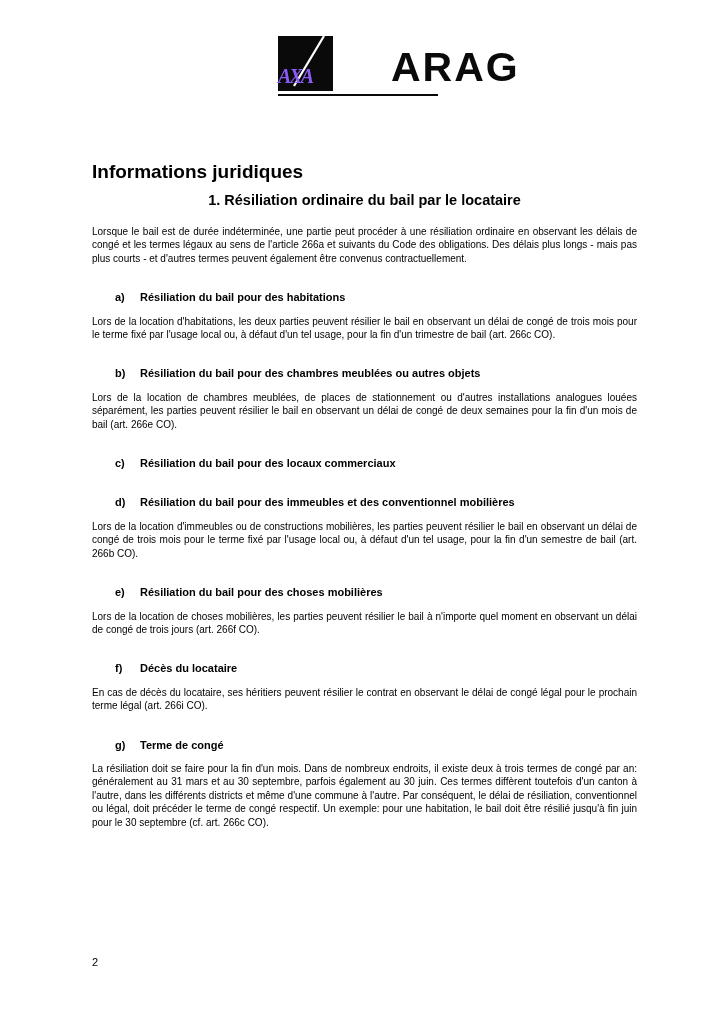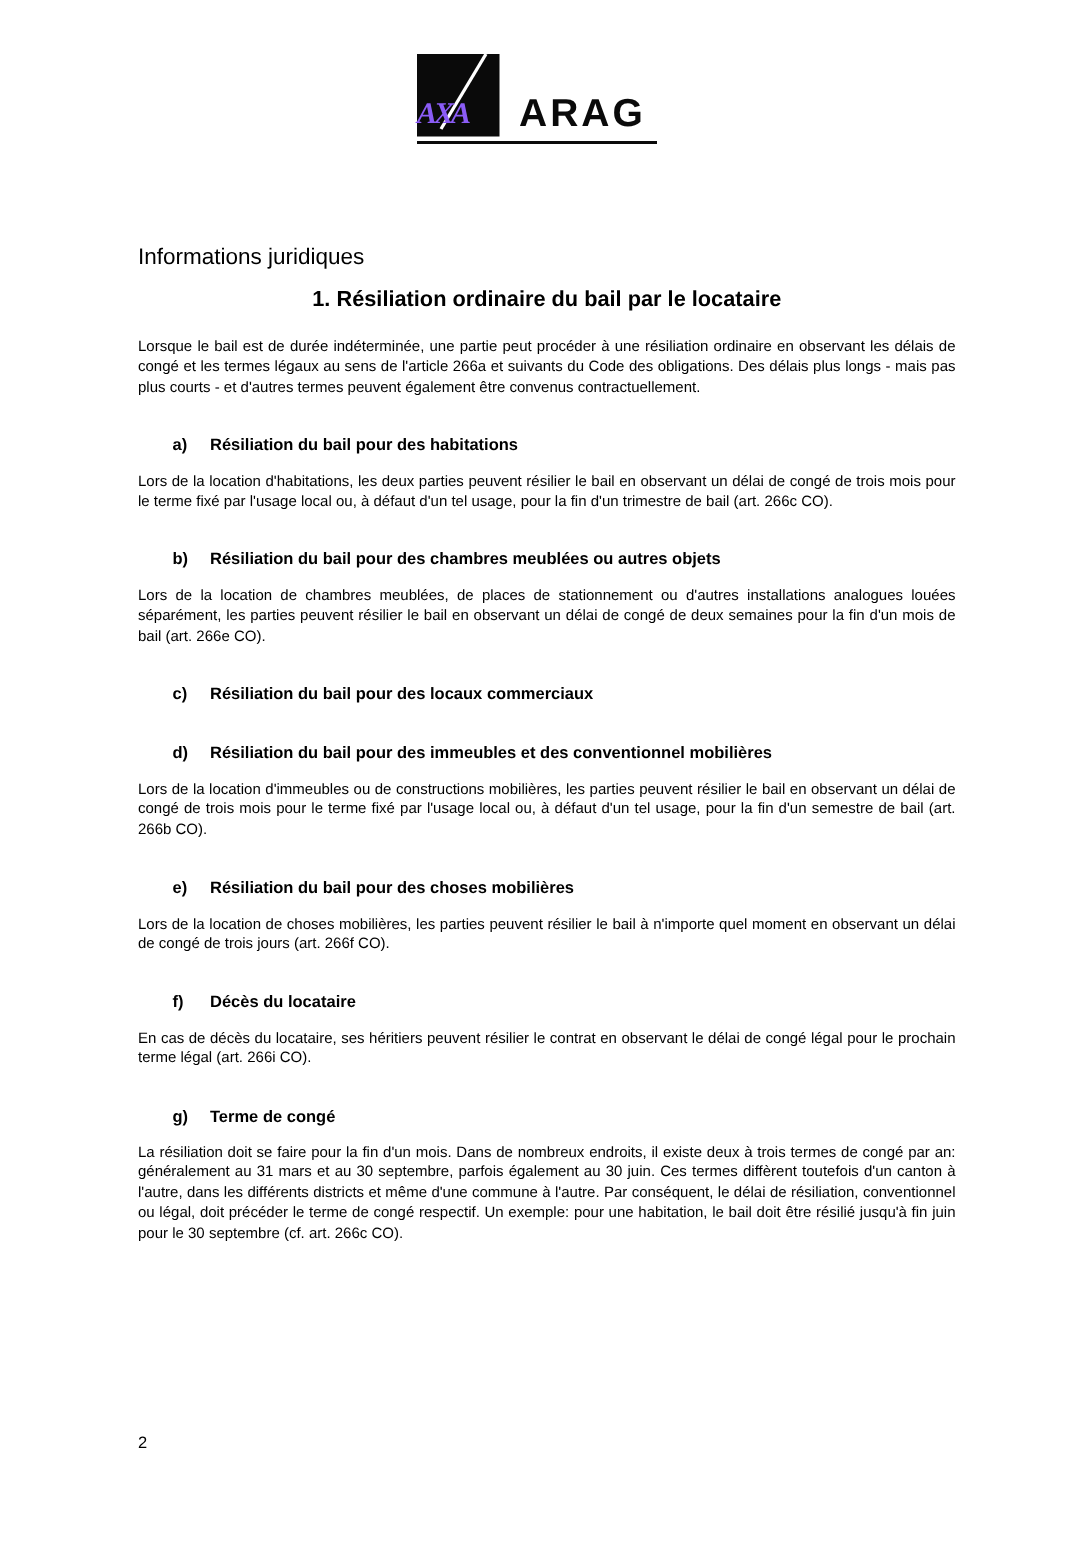--- a/index.html
+++ b/index.html
@@ -37,45 +37,46 @@
     bottom: 3px;
     left: 0; right: 0;
     color: #8b5cf6;
     font-weight: bold;
     font-size: 20px;
     letter-spacing: -2px;
     font-style: italic;
     font-family: "Liberation Serif", serif;
   }
   .arag-text {
-    font-size: 26px;
+    font-size: 41px;
     font-weight: bold;
     letter-spacing: 2px;
     line-height: 1;
     padding-bottom: 3px;
     color: #0a0a0a;
+    margin-left: 45px;
   }
   .logo-underline {
     width: 160px;
     height: 2px;
     background: #0a0a0a;
     margin-top: 3px;
   }
   
   .content {
     position: absolute;
     left: 92px;
     top: 0;
     width: 545px;
     padding-top: 160px;
   }
   .doc-title {
     margin: 0;
-    font-size: 15px;
-    font-weight: normal;
+    font-size: 19px;
+    font-weight: bold;
     line-height: 23px;
   }
   .section-title {
     margin: 9px 0 0 0;
     font-size: 14.5px;
     font-weight: bold;
     line-height: 17px;
     text-align: center;
   }
   .body-text {

